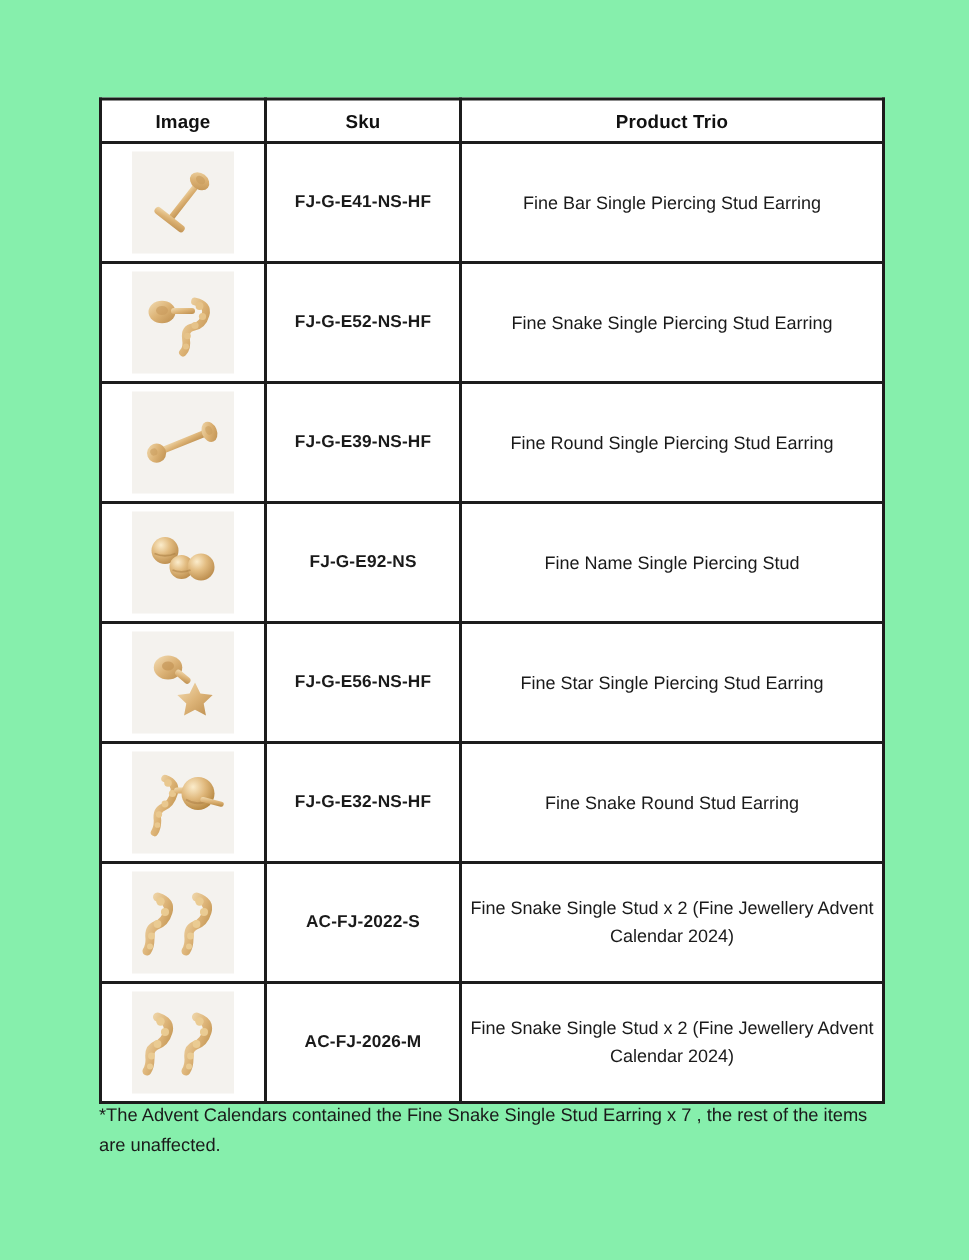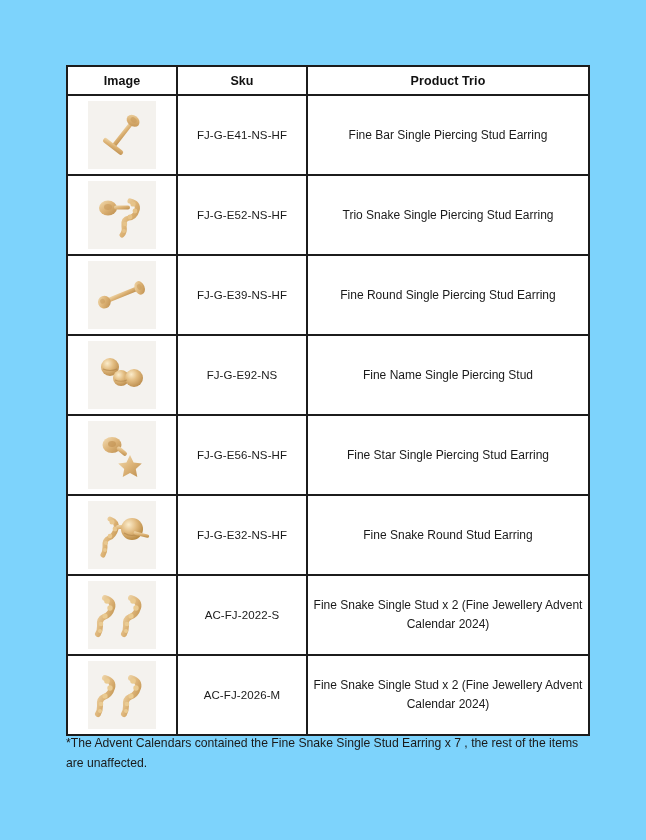--- a/index.html
+++ b/index.html
@@ -14,21 +14,21 @@
     color: #1a1a1a;
     position: relative;
     overflow: hidden;
   }
 
   .page {
     position: absolute;
     left: 0; top: 0;
     width: 646px;
     height: 840px;
-    background: #7dd3fc;
+    background: #86efac;
   }
 
   
   .product-table {
     position: absolute;
     left: 66px;
     top: 65px;
     width: 522px;
     border-collapse: collapse;
     table-layout: fixed;
@@ -56,21 +56,21 @@
   }
 
   tbody tr { height: 80px; }
 
   td.cell-image {
     text-align: center;
   }
   td.cell-sku {
     text-align: center;
     font-size: 11.5px;
-    font-weight: 400;
+    font-weight: 700;
     letter-spacing: 0.1px;
     color: #1a1a1a;
   }
   td.cell-name {
     text-align: center;
     font-size: 12px;
     line-height: 1.55;
     padding: 0 4px;
     color: #1a1a1a;
   }
@@ -166,21 +166,21 @@
               <path d="M42 20 q9 2 7 9 q-2 7 -8 8 q-6 1 -5 8 q1 6 -2 9" stroke="url(#g2)" stroke-width="5.2" fill="none" stroke-linecap="round"></path>
               <circle cx="45" cy="23" r="2.6" fill="#e6c389"></circle>
               <circle cx="47" cy="30" r="2.4" fill="#e6c389"></circle>
               <circle cx="42" cy="36" r="2.4" fill="#e6c389"></circle>
               <circle cx="37" cy="43" r="2.2" fill="#e6c389"></circle>
               <circle cx="36" cy="50" r="2" fill="#e6c389"></circle>
             </svg>
           </span>
         </td>
         <td class="cell-sku">FJ-G-E52-NS-HF</td>
-        <td class="cell-name">Trio Snake Single Piercing Stud Earring</td>
+        <td class="cell-name">Fine Snake Single Piercing Stud Earring</td>
       </tr>
 
       <tr>
         <td class="cell-image">
           <span class="thumb">
             <svg viewBox="0 0 68 68" xmlns="http://www.w3.org/2000/svg">
               <defs>
                 <linearGradient id="g3" x1="0" y1="0" x2="1" y2="1">
                   <stop offset="0%" stop-color="#f2dcb2"></stop>
                   <stop offset="50%" stop-color="#dcb274"></stop>

